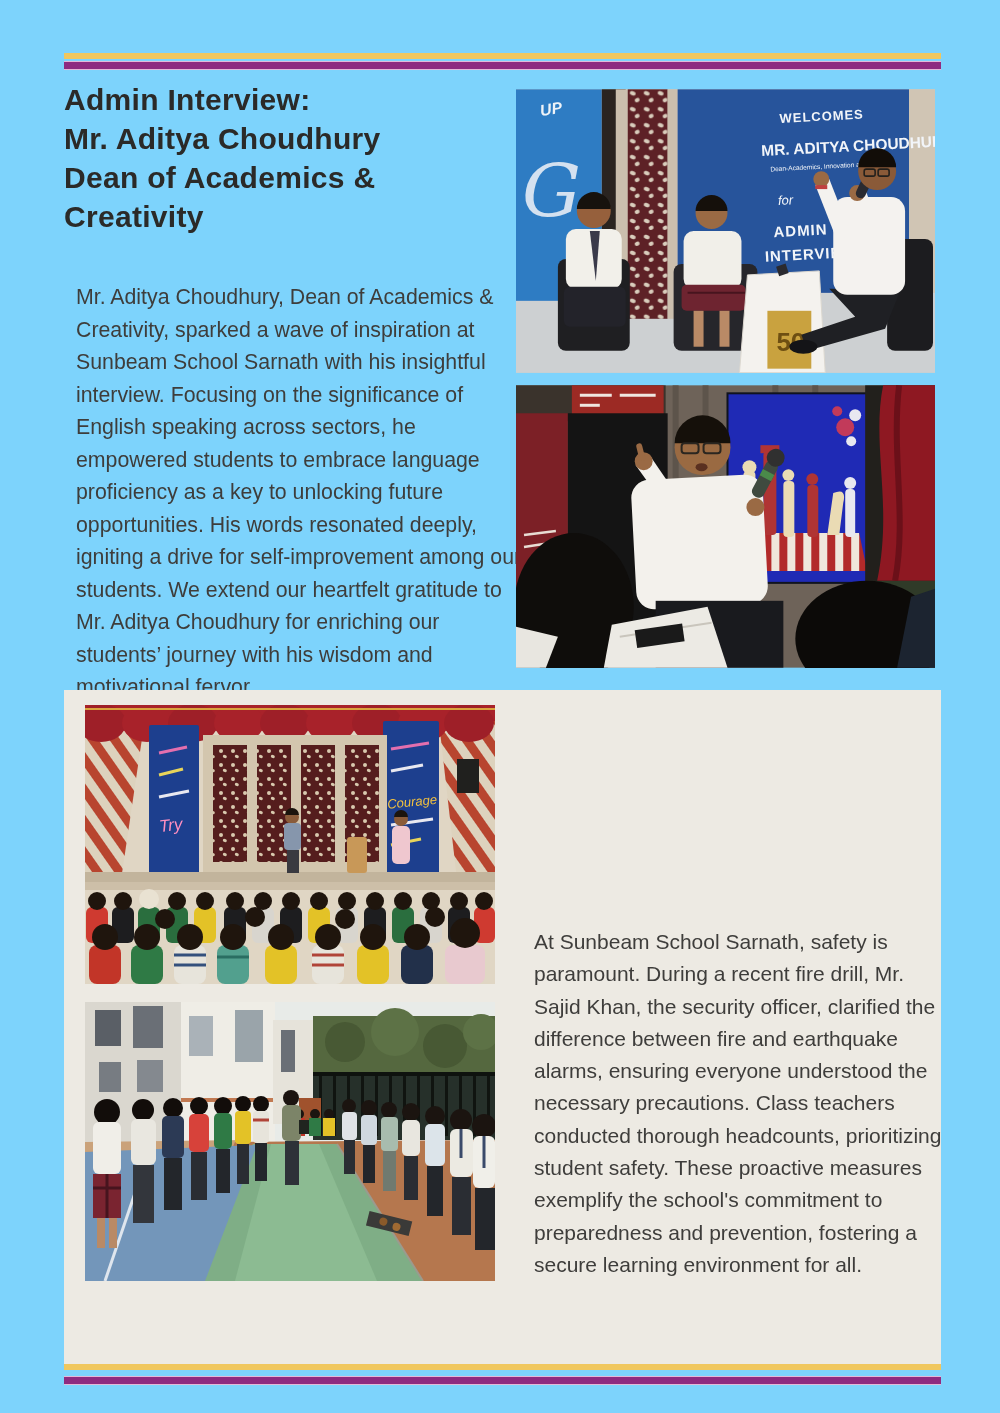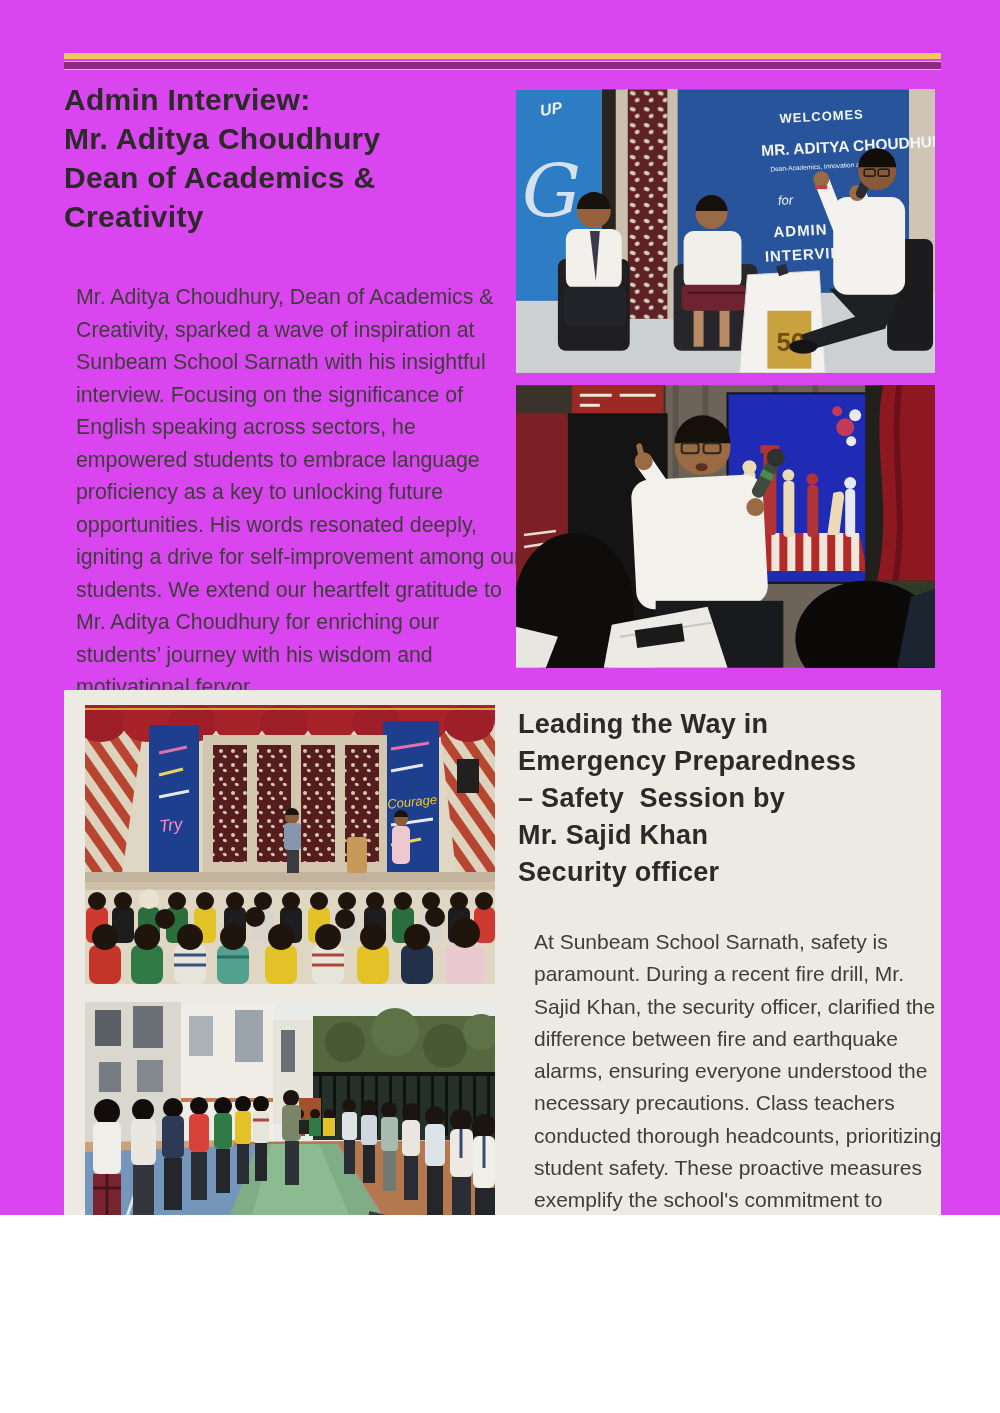--- a/index.html
+++ b/index.html
@@ -1,17 +1,17 @@
 <!DOCTYPE html>
 <html><head>
 <meta charset="utf-8">
 <style>
   html,body{margin:0;padding:0;background:#ffffff;}
   .page{
-    position:relative;width:1000px;height:1215px;background:#d946ef;
+    position:relative;width:1000px;height:1413px;background:#7dd3fc;
     font-family:"Liberation Sans",sans-serif;overflow:hidden;
   }
   .rule{position:absolute;left:64px;width:877px;}
   .rule.yellow{background:#f0c75e;height:6px;}
   .rule.purple{background:#8e2b80;height:7px;box-shadow:0 1px 0 #e3b9d8, 0 -1px 0 #e3b9d8;}
   .rule.t-y{top:53px;}
   .rule.t-p{top:62px;}
   .rule.b-y{top:1364px;}
   .rule.b-p{top:1377px;}
 
@@ -220,25 +220,20 @@
         <line x1="104" y1="252" x2="196" y2="238" stroke="#c9c5bc" stroke-width="2"></line>
         <rect x="120" y="242" width="48" height="18" fill="#1a1a1a" transform="rotate(-8 144 251)"></rect>
         <ellipse cx="352" cy="254" rx="72" ry="58" fill="#0c0a08"></ellipse>
         <polygon points="396,212 420,204 420,283 382,283" fill="#1c2430"></polygon>
       </g>
     </svg>
   </figure>
 
   <div class="panel"></div>
 
-  <h2 class="story2-title">Leading the Way in
-Emergency Preparedness
-– Safety  Session by
-Mr. Sajid Khan
-Security officer</h2>
   <p class="story2-body">At Sunbeam School Sarnath, safety is paramount. During a recent fire drill, Mr. Sajid Khan, the security officer, clarified the difference between fire and earthquake alarms, ensuring everyone understood the necessary precautions. Class teachers conducted thorough headcounts, prioritizing student safety. These proactive measures exemplify the school's commitment to preparedness and prevention, fostering a secure learning environment for all.</p>
 
   <figure class="photo3">
     <svg viewBox="0 0 410 279">
       <defs>
         <pattern id="p3str" width="18" height="18" patternUnits="userSpaceOnUse" patternTransform="rotate(-35)">
           <rect width="18" height="18" fill="#ddd2bd"></rect>
           <rect width="9" height="18" fill="#b8452f"></rect>
         </pattern>
         <pattern id="p3lat" width="12" height="14" patternUnits="userSpaceOnUse">

